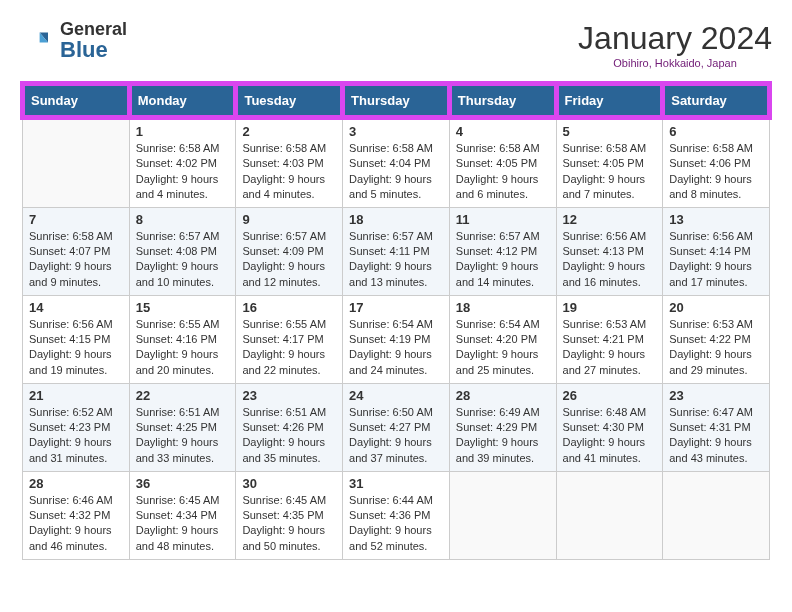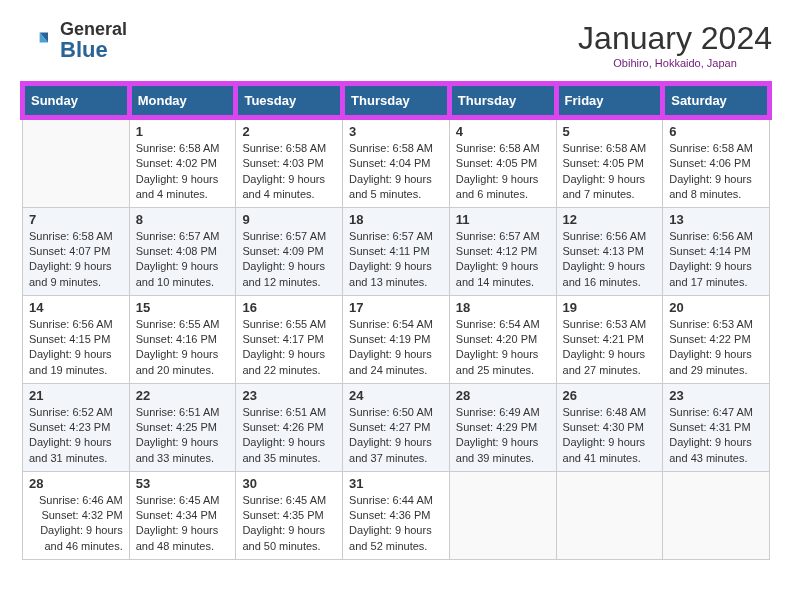--- a/index.html
+++ b/index.html
@@ -289,26 +289,26 @@
         <td class="cal-cell">
           <div class="day-number">23</div>
           <div class="cell-text" style="white-space: pre-line;">Sunrise: 6:47 AM
 Sunset: 4:31 PM
 Daylight: 9 hours and 43 minutes.</div>
         </td>
       </tr>
       <tr>
         <td class="cal-cell">
           <div class="day-number">28</div>
-          <div class="cell-text" style="white-space: pre-line; text-align: right;">Sunrise: 6:46 AM
+          <div class="cell-text" style="white-space: pre-line;">Sunrise: 6:46 AM
 Sunset: 4:32 PM
 Daylight: 9 hours and 46 minutes.</div>
         </td>
         <td class="cal-cell">
-          <div class="day-number">53</div>
+          <div class="day-number">36</div>
           <div class="cell-text" style="white-space: pre-line;">Sunrise: 6:45 AM
 Sunset: 4:34 PM
 Daylight: 9 hours and 48 minutes.</div>
         </td>
         <td class="cal-cell">
           <div class="day-number">30</div>
           <div class="cell-text" style="white-space: pre-line;">Sunrise: 6:45 AM
 Sunset: 4:35 PM
 Daylight: 9 hours and 50 minutes.</div>
         </td>

